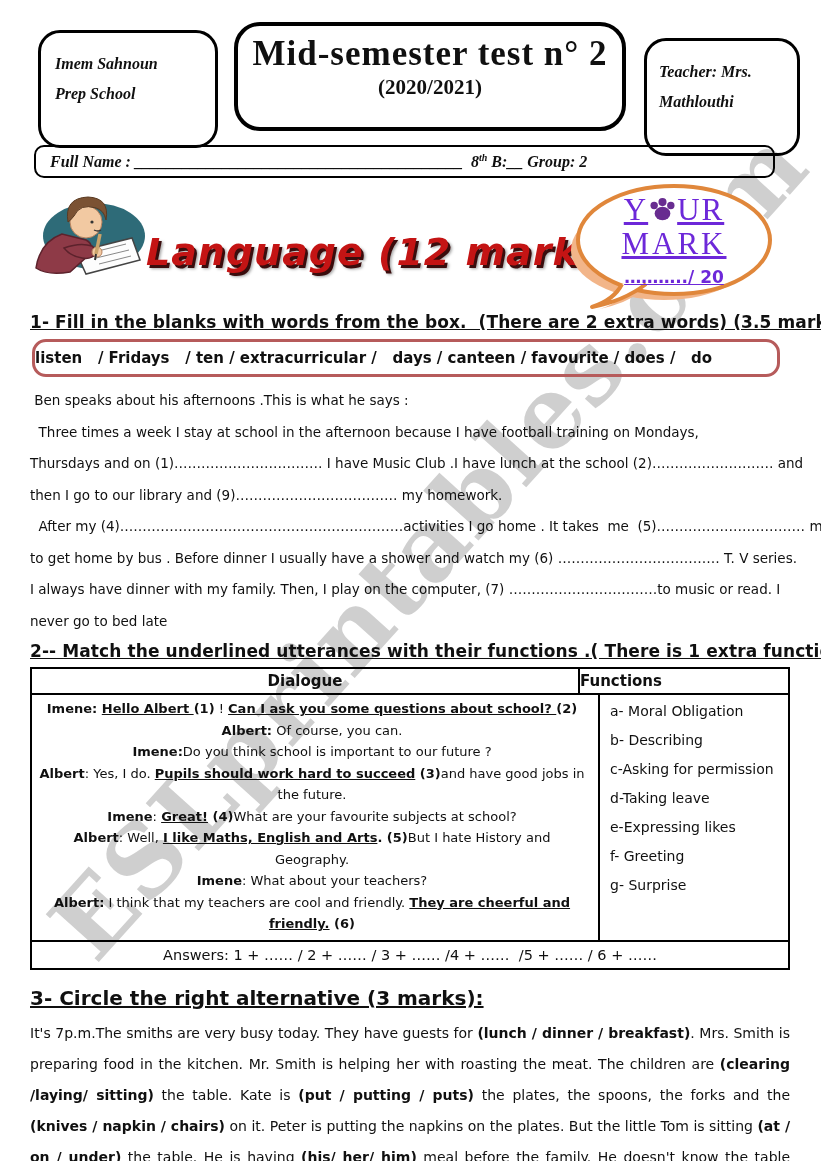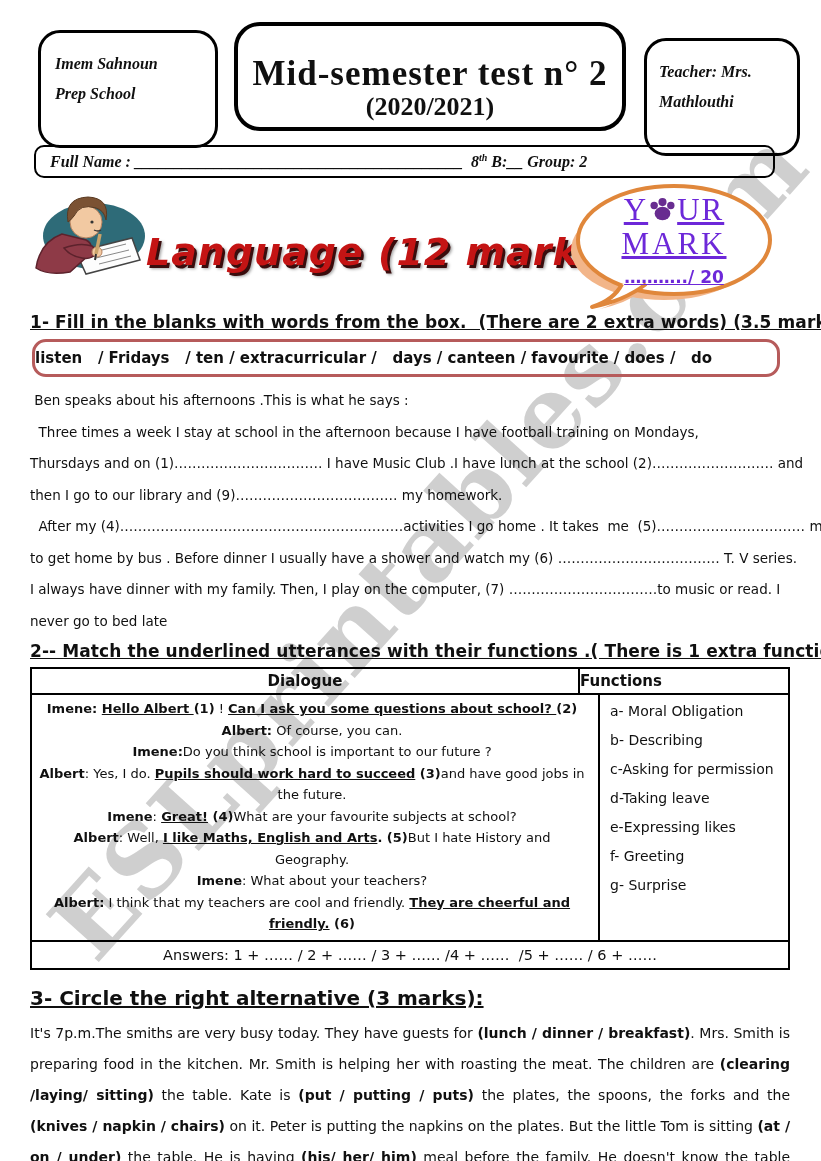--- a/index.html
+++ b/index.html
@@ -15,22 +15,22 @@
     pointer-events:none;letter-spacing:2px;
   }
   .content{position:relative;z-index:1;width:821px;height:1161px;}
   
   .hbox{position:absolute;border:3px solid #000;border-radius:22px;background:transparent;}
   .hbox-school{left:38px;top:30px;width:160px;height:96px;padding:16px 0 0 14px;}
   .hbox-title{left:234px;top:22px;width:384px;height:101px;text-align:center;border-width:4px;border-radius:26px;}
   .hbox-teacher{left:644px;top:38px;width:138px;height:96px;padding:16px 0 0 12px;}
   .serifbi{font-family:"Liberation Serif",serif;font-weight:bold;font-style:italic;}
   .hbox-school .ln,.hbox-teacher .ln{font-size:16px;line-height:30px;}
-  .title-main{font-family:"Liberation Serif",serif;font-weight:bold;font-size:35px;line-height:40px;margin-top:28px;letter-spacing:1px;}
-  .title-year{font-family:"Liberation Serif",serif;font-weight:bold;font-size:26px;line-height:26px;}
+  .title-main{font-family:"Liberation Serif",serif;font-weight:bold;font-size:35px;line-height:40px;margin-top:8px;letter-spacing:1px;}
+  .title-year{font-family:"Liberation Serif",serif;font-weight:bold;font-size:21px;line-height:26px;}
   
   .namebar{
     position:absolute;left:34px;top:145px;width:723px;height:24px;
     border:2px solid #000;border-radius:10px;padding:5px 0 0 14px;
     font-family:"Liberation Serif",serif;font-weight:bold;font-style:italic;font-size:16px;white-space:pre;
   }
   .namebar sup{font-size:10px;}
   
   .kid{position:absolute;left:34px;top:190px;}
   .lang-title{

